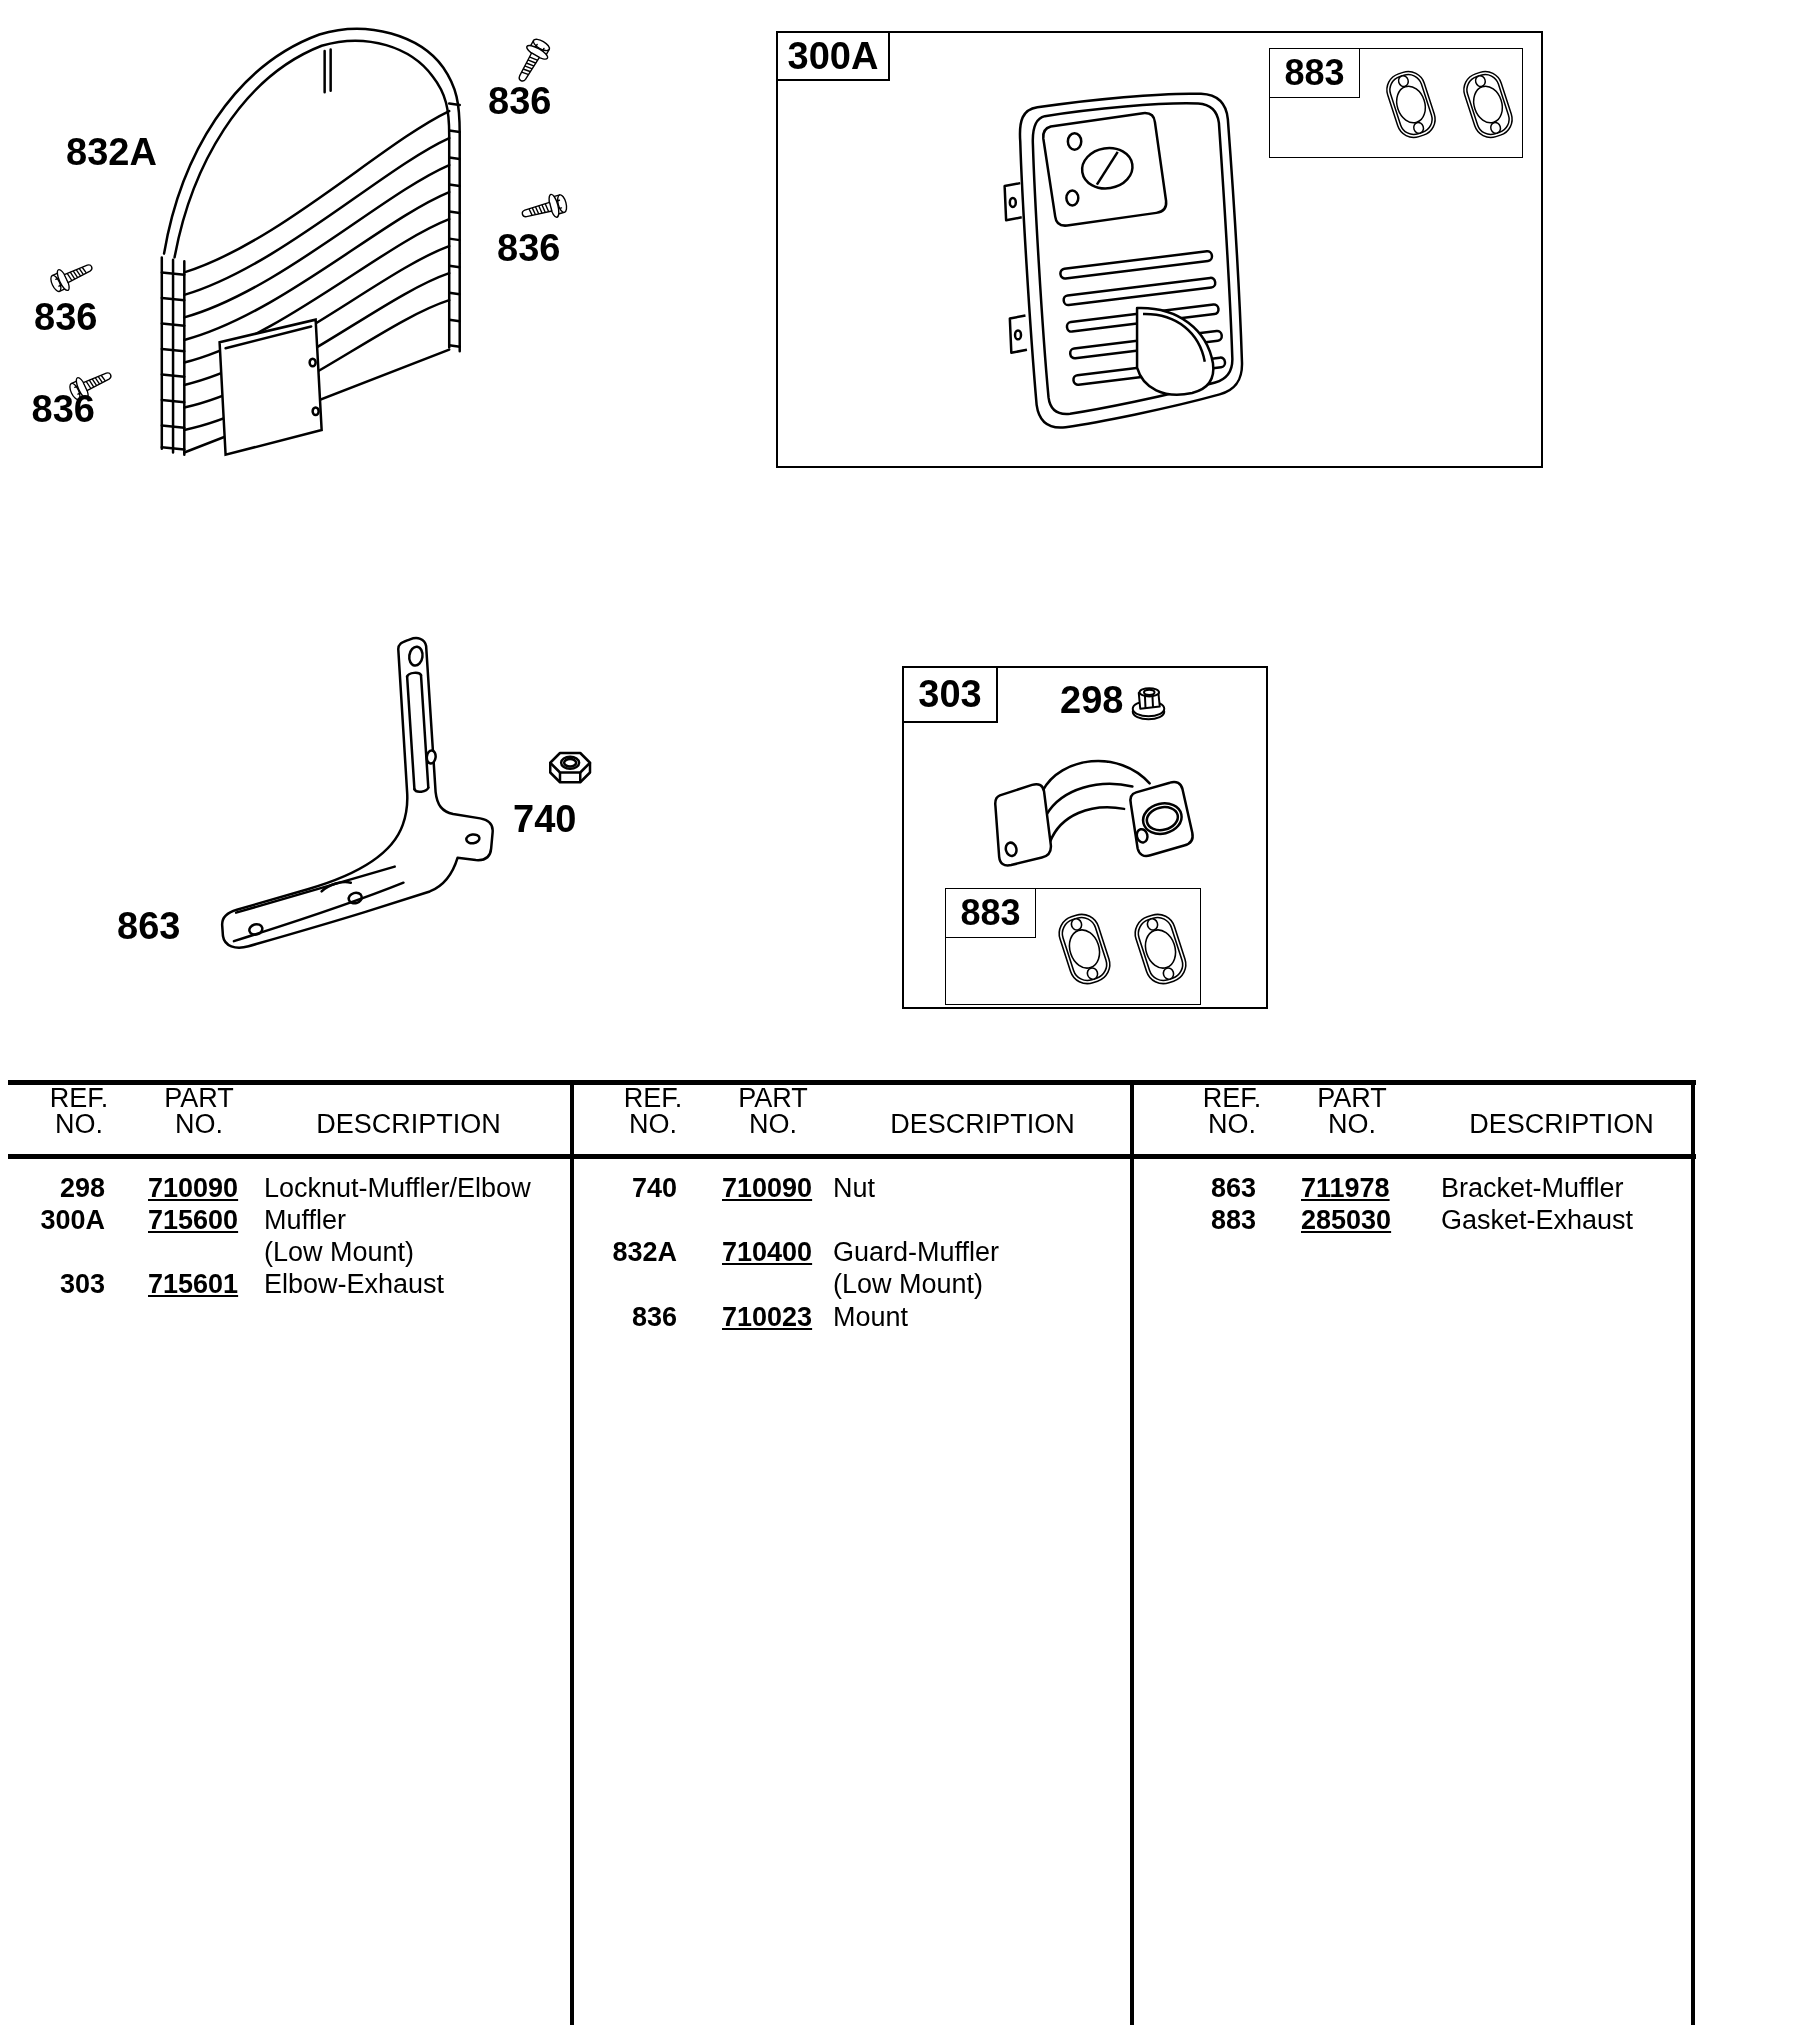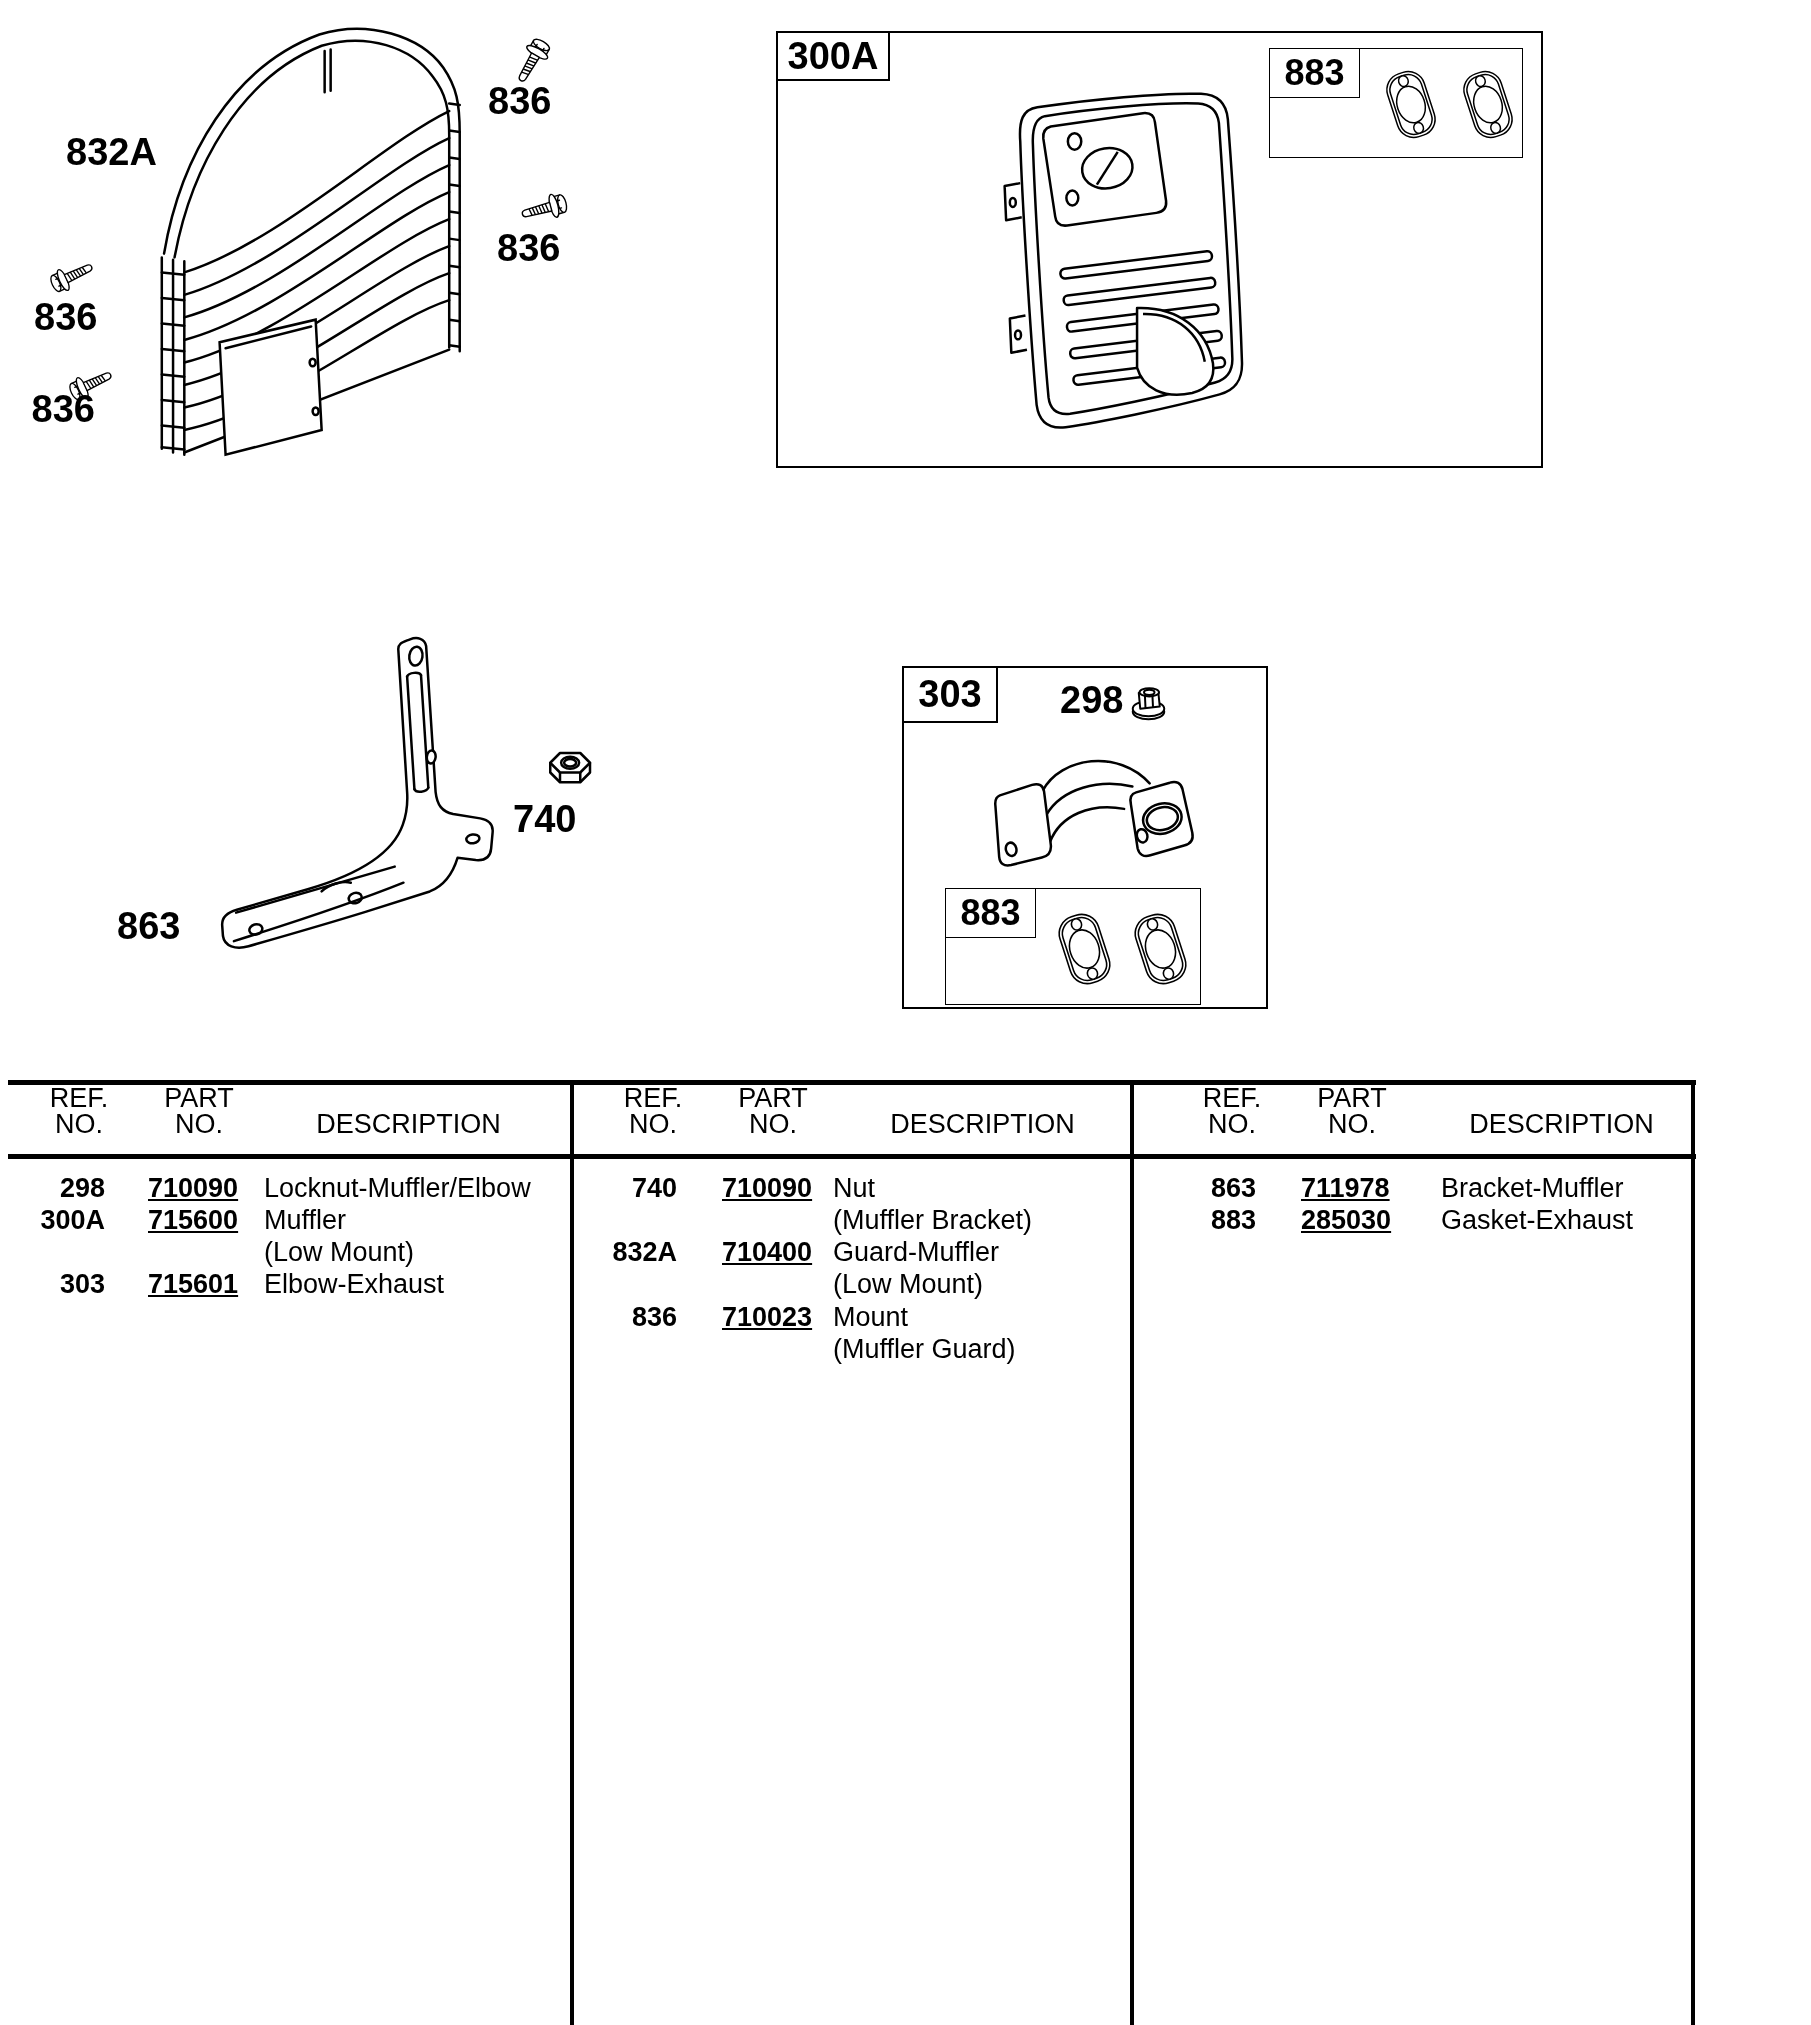--- a/index.html
+++ b/index.html
@@ -259,39 +259,33 @@
     <span class="cell-ref">303</span>
     <span class="cell-part">715601</span>
     <span class="cell-desc">Elbow-Exhaust</span>
   </div>
 
   <div class="trow s2" style="top:1172px">
     <span class="cell-ref">740</span>
     <span class="cell-part">710090</span>
     <span class="cell-desc">Nut</span>
   </div>
-  <div class="trow s2" style="top:1204px">
-    <span class="cell-desc">(Muffler Bracket)</span>
-  </div>
   <div class="trow s2" style="top:1236px">
     <span class="cell-ref">832A</span>
     <span class="cell-part">710400</span>
     <span class="cell-desc">Guard-Muffler</span>
   </div>
   <div class="trow s2" style="top:1268px">
     <span class="cell-desc">(Low Mount)</span>
   </div>
   <div class="trow s2" style="top:1301px">
     <span class="cell-ref">836</span>
     <span class="cell-part">710023</span>
     <span class="cell-desc">Mount</span>
   </div>
-  <div class="trow s2" style="top:1333px">
-    <span class="cell-desc">(Muffler Guard)</span>
-  </div>
 
   <div class="trow s3" style="top:1172px">
     <span class="cell-ref">863</span>
     <span class="cell-part">711978</span>
     <span class="cell-desc">Bracket-Muffler</span>
   </div>
   <div class="trow s3" style="top:1204px">
     <span class="cell-ref">883</span>
     <span class="cell-part">285030</span>
     <span class="cell-desc">Gasket-Exhaust</span>

